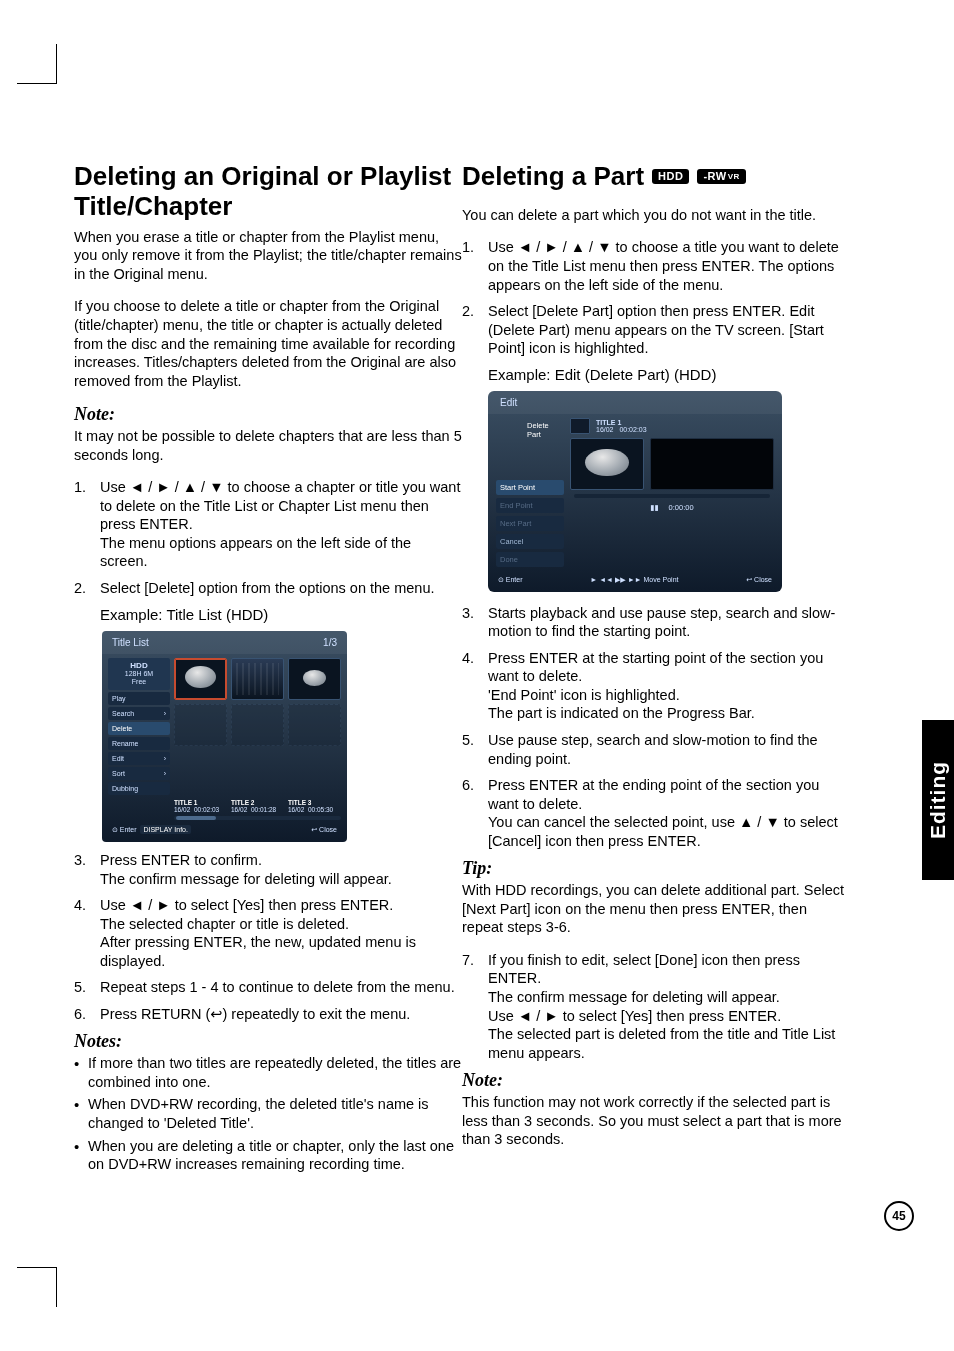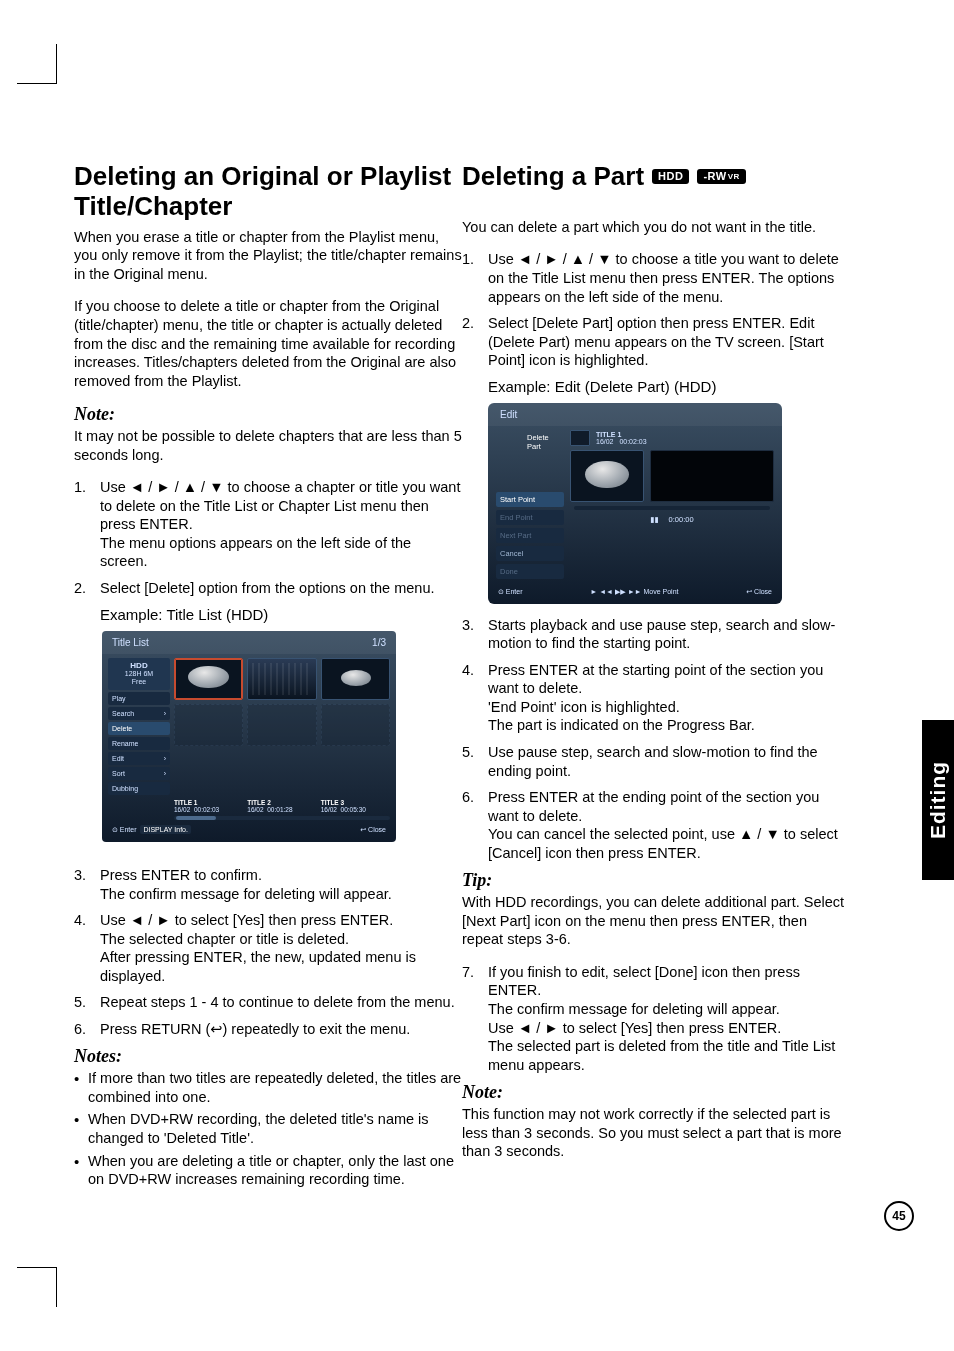--- a/index.html
+++ b/index.html
@@ -83,21 +83,21 @@
   }
   .example-caption {
     font-size: 15px;
     margin: 4px 0 8px 26px;
   }
   .title-with-badges {
     display: flex;
     align-items: center;
     gap: 8px;
     flex-wrap: wrap;
-    margin-bottom: 26px;
+    margin-bottom: 14px;
   }
   .title-with-badges h1.section { margin: 0; }
   .badge {
     display: inline-flex;
     align-items: center;
     justify-content: center;
     font-size: 11px;
     font-weight: bold;
     color: #fff;
     background: #000;
@@ -147,22 +147,22 @@
   }
   
   .crop { position: absolute; background: #000; }
   .crop.tl-h { left: 17px;  top: 83px; width: 40px; height: 1px; }
   .crop.tl-v { left: 56px;  top: 44px; width: 1px;  height: 40px; }
   .crop.bl-h { left: 17px;  bottom: 83px; width: 40px; height: 1px; }
   .crop.bl-v { left: 56px;  bottom: 44px; width: 1px; height: 40px; }
 
   
   .ui-shot {
-    margin: 0 auto 24px 28px;
-    width: 294px;
+    margin: 0 auto 9px 28px;
+    width: 245px;
     border-radius: 4px;
     overflow: hidden;
     font-family: Arial, sans-serif;
   }
   .tl-shot {
     background: linear-gradient(#3b4f63, #0e1a2a);
     padding-bottom: 6px;
   }
   .tl-header {
     color: #cfe0ff;

